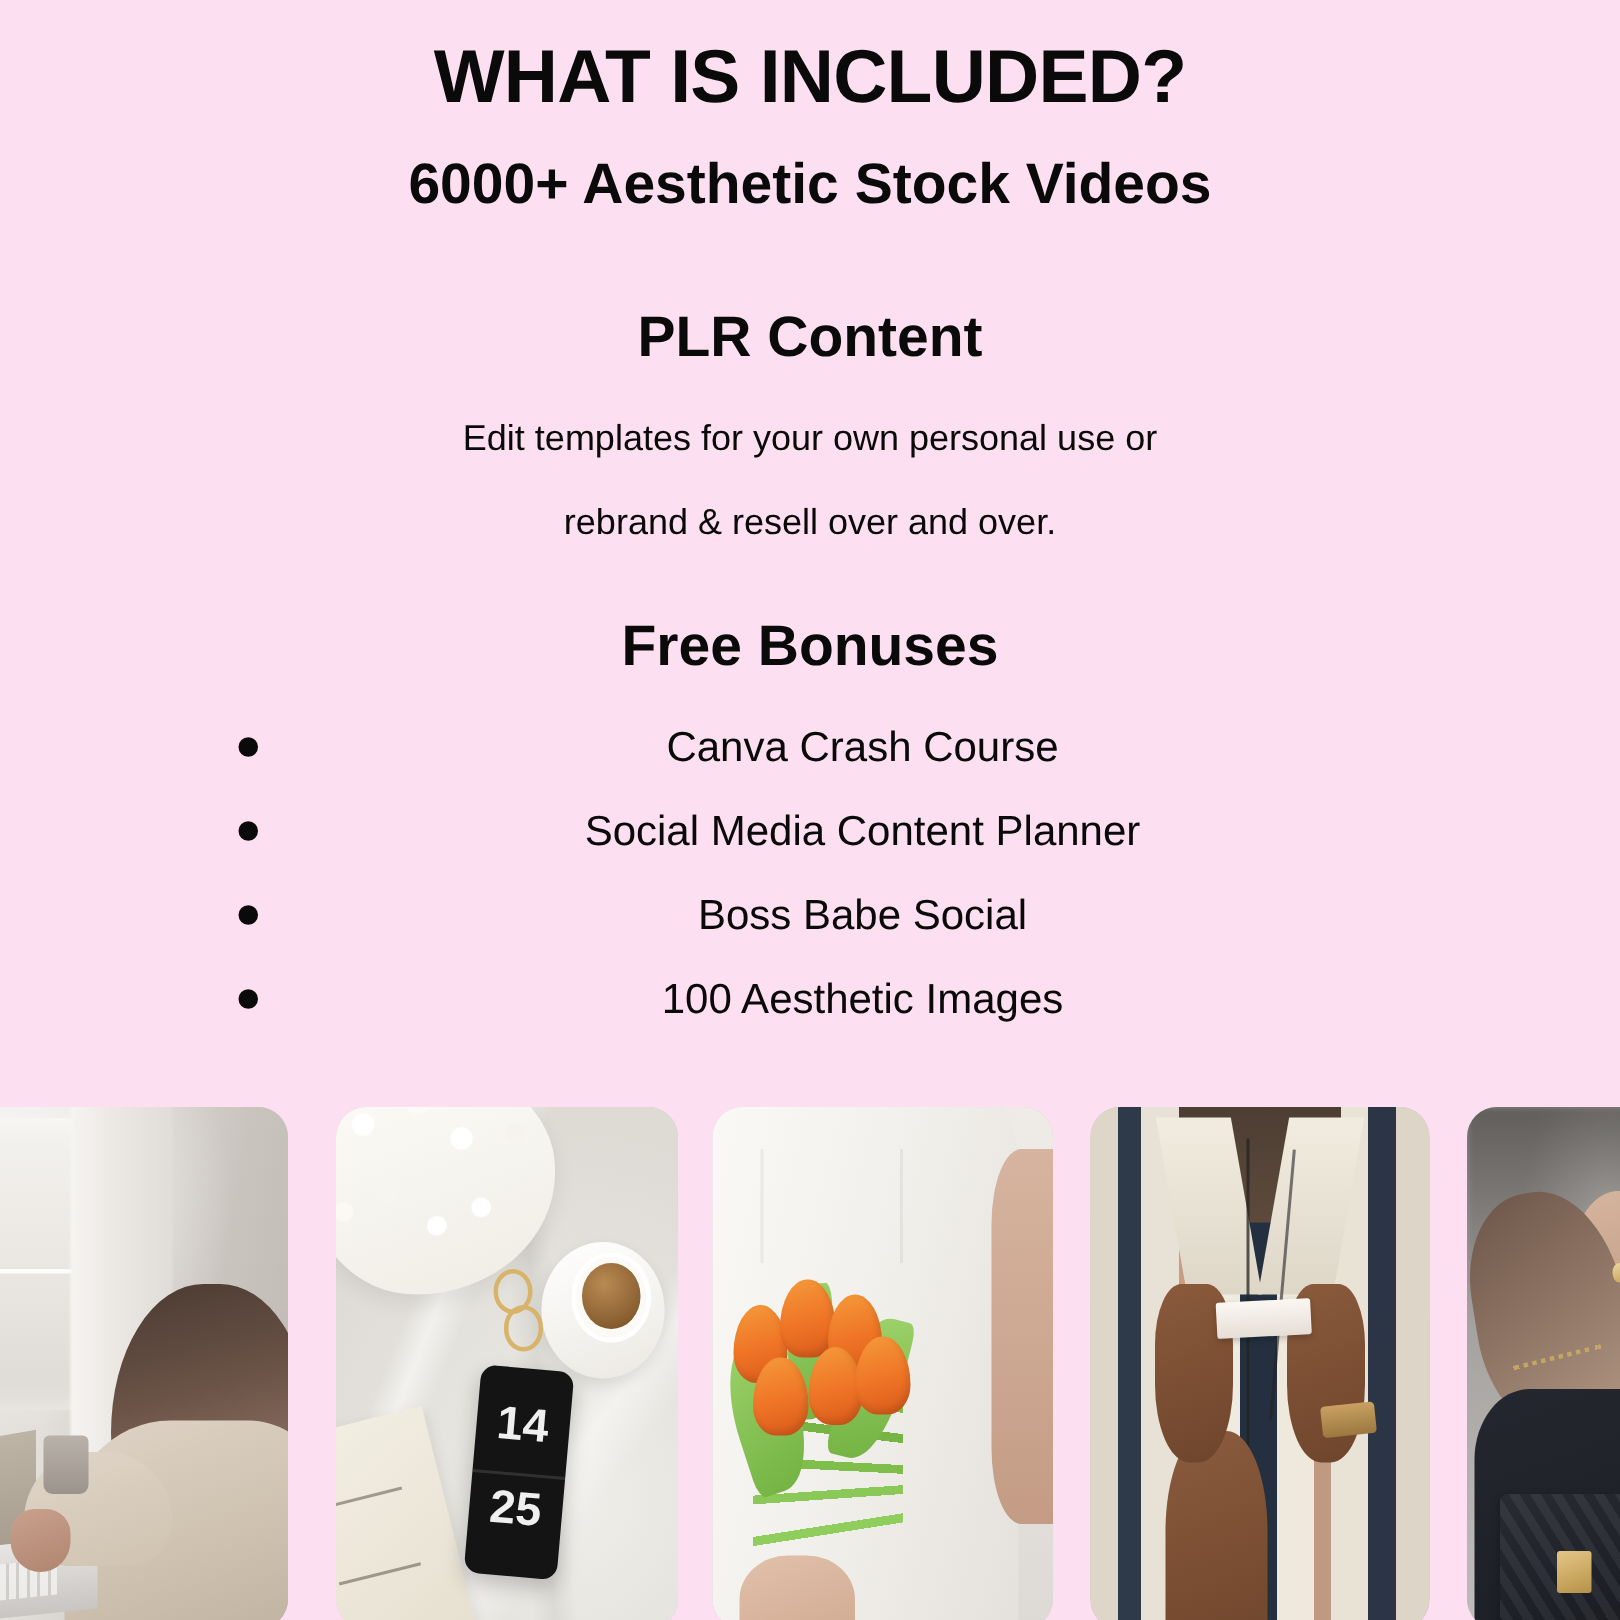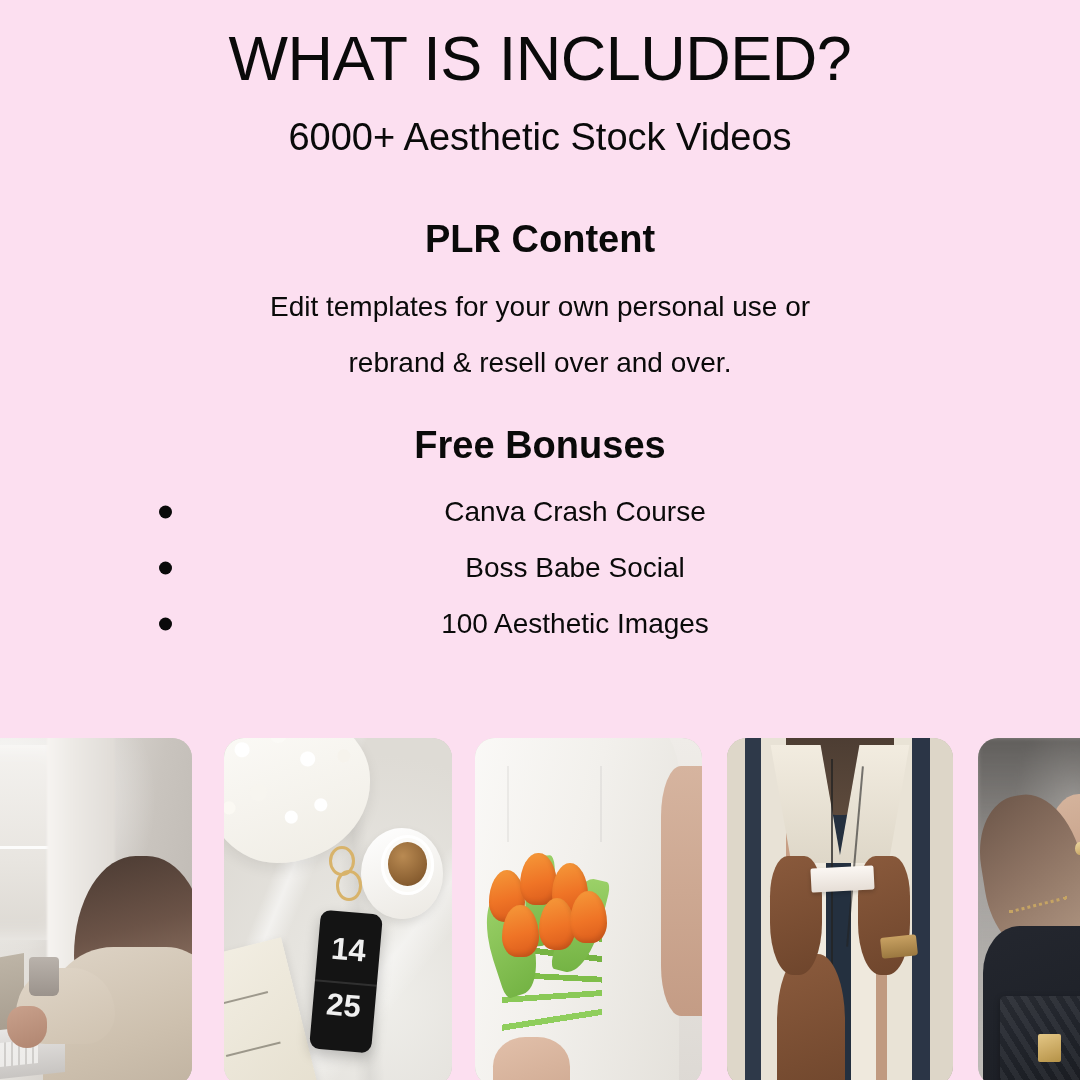--- a/index.html
+++ b/index.html
@@ -26,46 +26,46 @@
   .content {
     position: absolute;
     left: 0;
     top: 0;
     width: 1080px;
     text-align: center;
   }
   .headline {
     margin: 0;
     padding-top: 24px;
-    font-size: 63px;
-    font-weight: 400;
+    font-size: 50px;
+    font-weight: 700;
     letter-spacing: -0.5px;
     line-height: 1.08;
     text-align: center;
   }
   .subhead {
     margin: 0;
     padding-top: 23px;
     font-size: 38px;
-    font-weight: 400;
+    font-weight: 700;
     line-height: 1.18;
     text-align: center;
   }
   .section-title {
     margin: 0;
     font-size: 38px;
     font-weight: 700;
     line-height: 1.2;
     text-align: center;
   }
   .license-title { padding-top: 57px; }
   .paragraph {
     margin: 0;
     padding-top: 17px;
-    font-size: 28px;
+    font-size: 24px;
     font-weight: 400;
     line-height: 56px;
     text-align: center;
   }
   .paragraph .pline { display: block; }
   .bonus-title { padding-top: 32px; }
 
   
   .bonus-list {
     list-style: none;
@@ -459,20 +459,24 @@
       <span class="pline">Edit templates for your own personal use or</span>
       <span class="pline">rebrand &amp; resell over and over.</span>
     </p>
 
     <h2 class="section-title bonus-title">Free Bonuses</h2>
 
     <ul class="bonus-list">
       <li class="bonus-item">
         <span class="bullet-dot"></span>
         <span>Canva Crash Course</span>
+      </li>
+      <li class="bonus-item">
+        <span class="bullet-dot"></span>
+        <span>Social Media Content Planner</span>
       </li>
       <li class="bonus-item">
         <span class="bullet-dot"></span>
         <span>Boss Babe Social</span>
       </li>
       <li class="bonus-item">
         <span class="bullet-dot"></span>
         <span>100 Aesthetic Images</span>
       </li>
     </ul>

